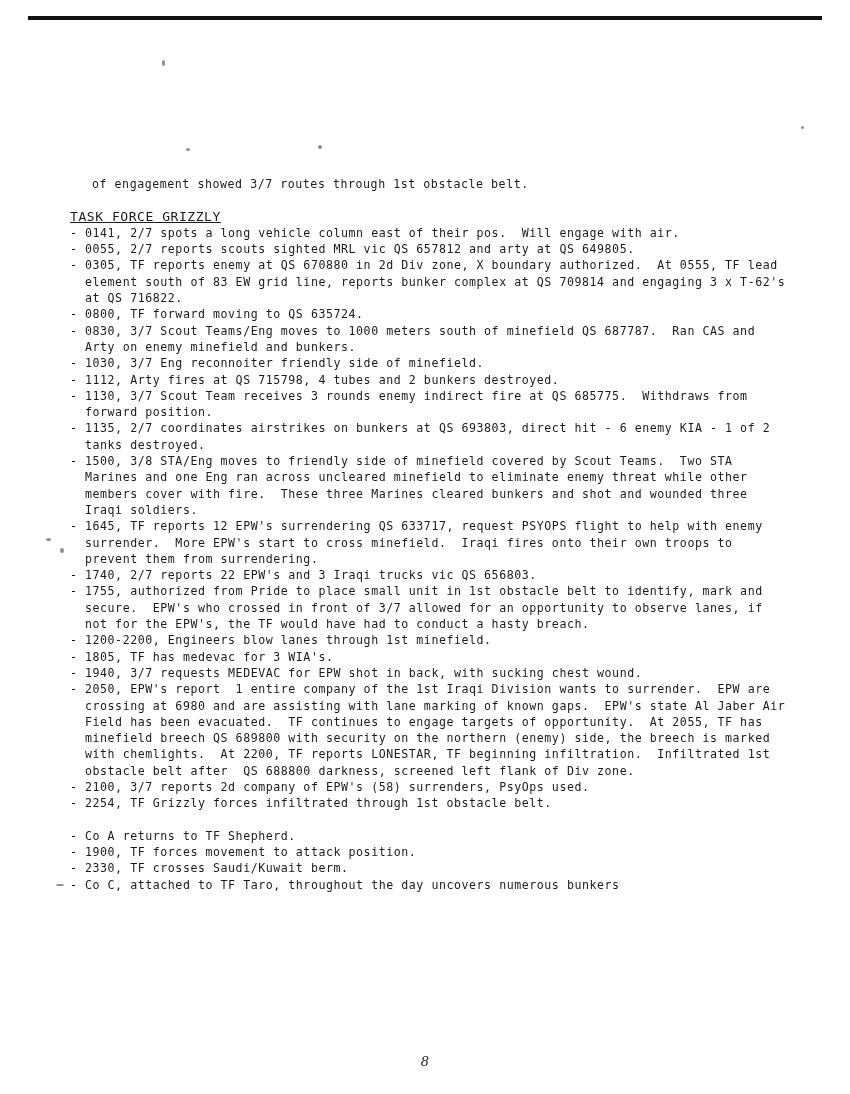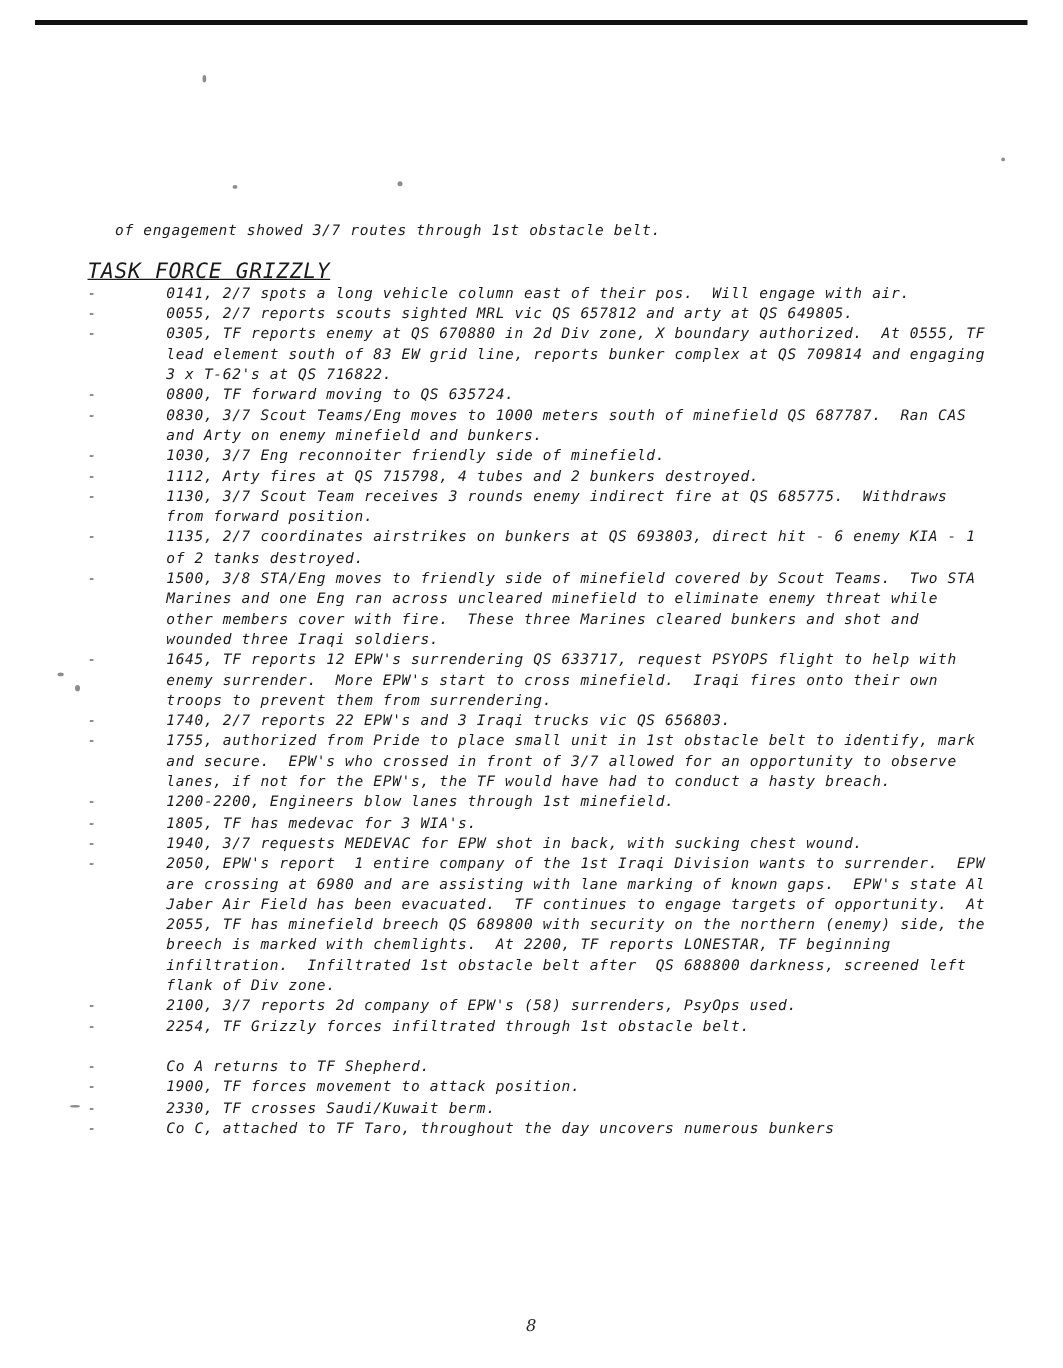--- a/index.html
+++ b/index.html
@@ -30,54 +30,52 @@
     background: #111111;
   }
   .content {
     position: absolute;
     left: 70px;
     top: 176px;
     width: 720px;
     font-size: 11.6px;
     line-height: 16.3px;
     letter-spacing: 0.55px;
-    font-style: italic;
   }
   .para {
     margin: 0 0 0 0;
     white-space: pre-wrap;
   }
   .indent-first {
     margin-left: 22px;
   }
   .blank {
     height: 16.3px;
   }
   .section-head {
     margin-top: 0;
     margin-bottom: 0;
-    font-size: 17px;
+    font-size: 13px;
     line-height: 16.3px;
     letter-spacing: 0.55px;
     font-weight: normal;
     text-decoration: underline;
     display: inline-block;
   }
   .entry {
     display: flex;
     align-items: flex-start;
   }
   .dash {
     width: 15px;
     flex: 0 0 15px;
   }
   .entry-text {
     flex: 1 1 auto;
     white-space: pre-wrap;
-    margin-left: 48px;
   }
   .page-number {
     position: absolute;
     left: 0;
     right: 0;
     top: 1054px;
     text-align: center;
     font-family: "DejaVu Serif", serif;
     font-style: italic;
     font-size: 13px;

